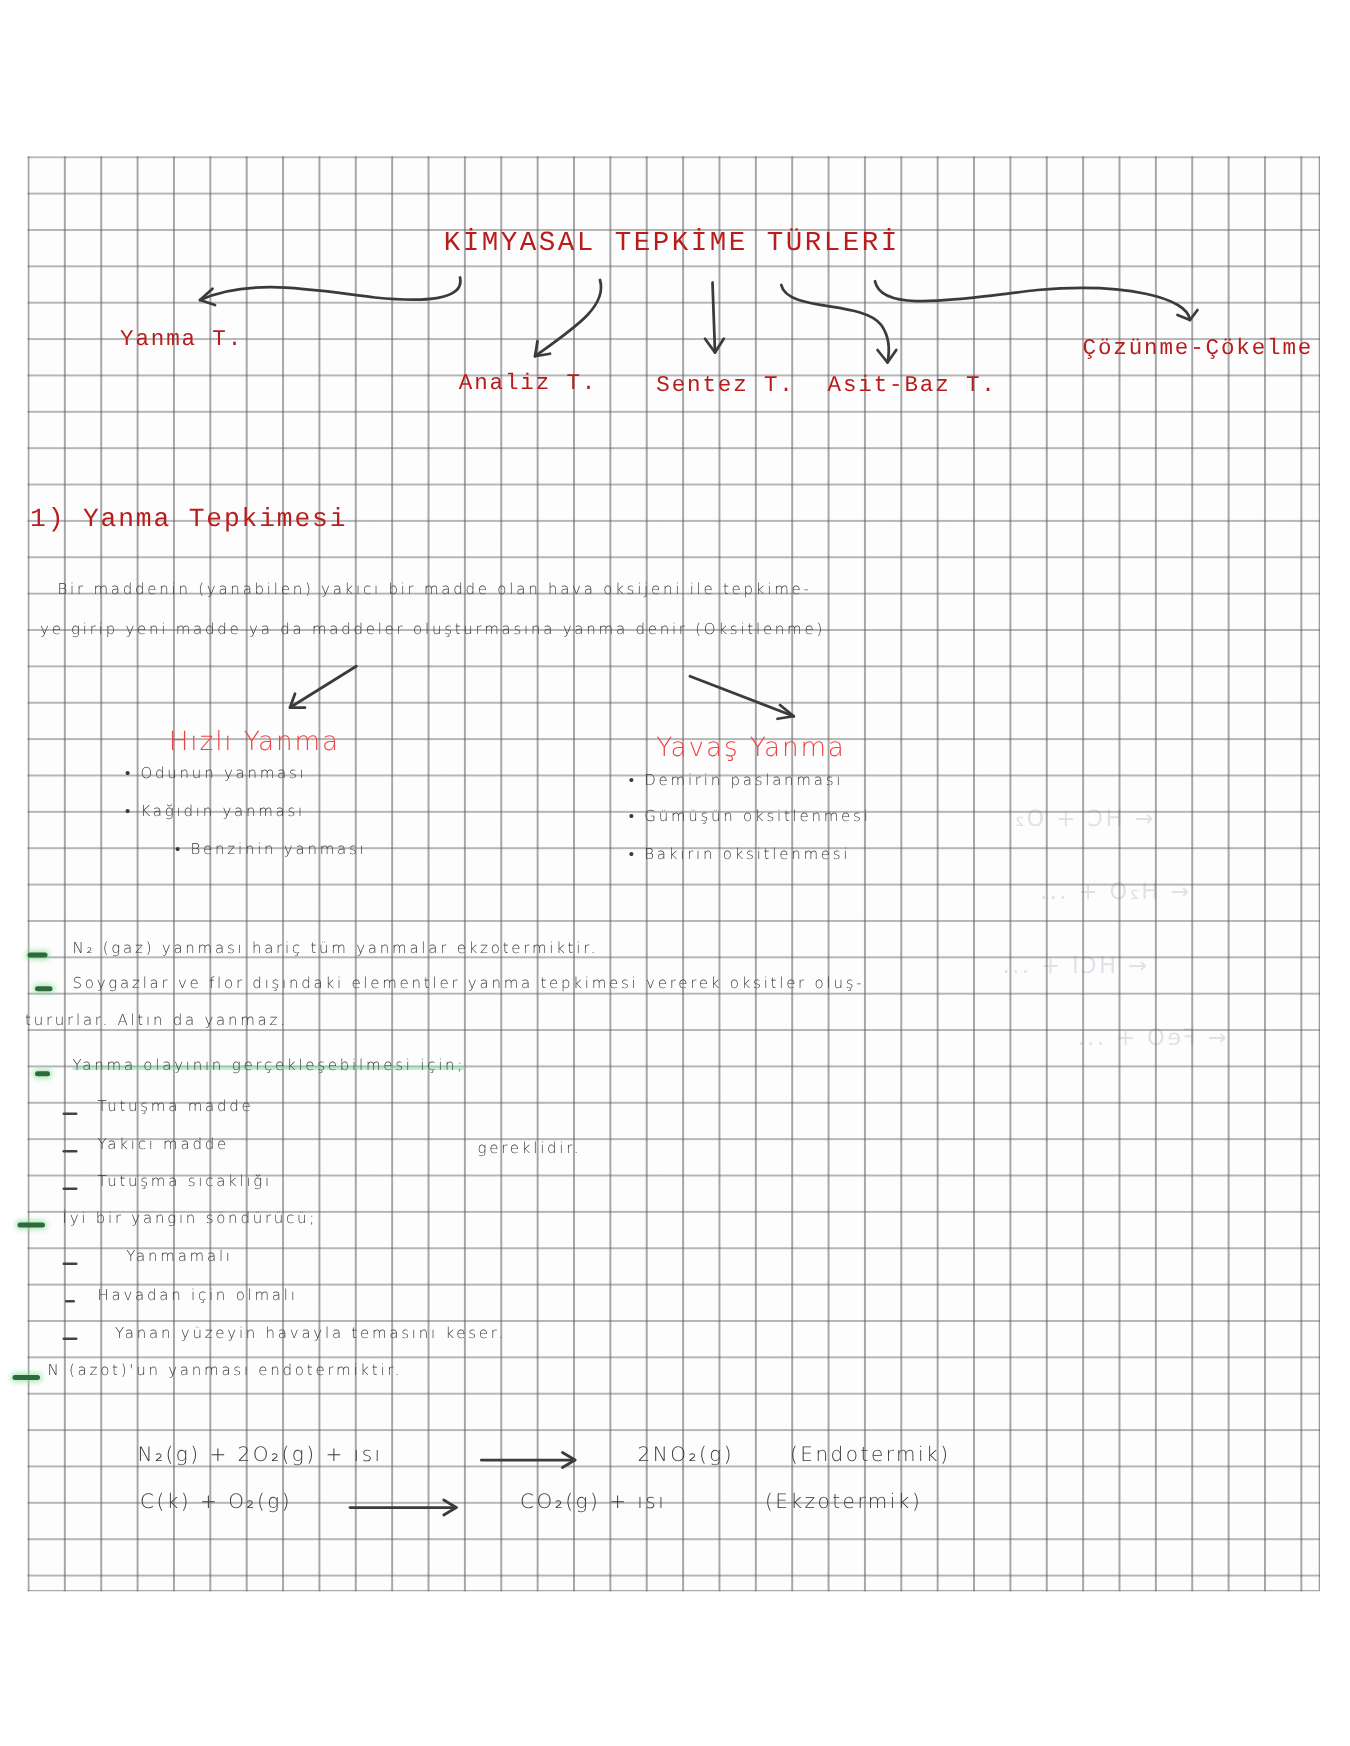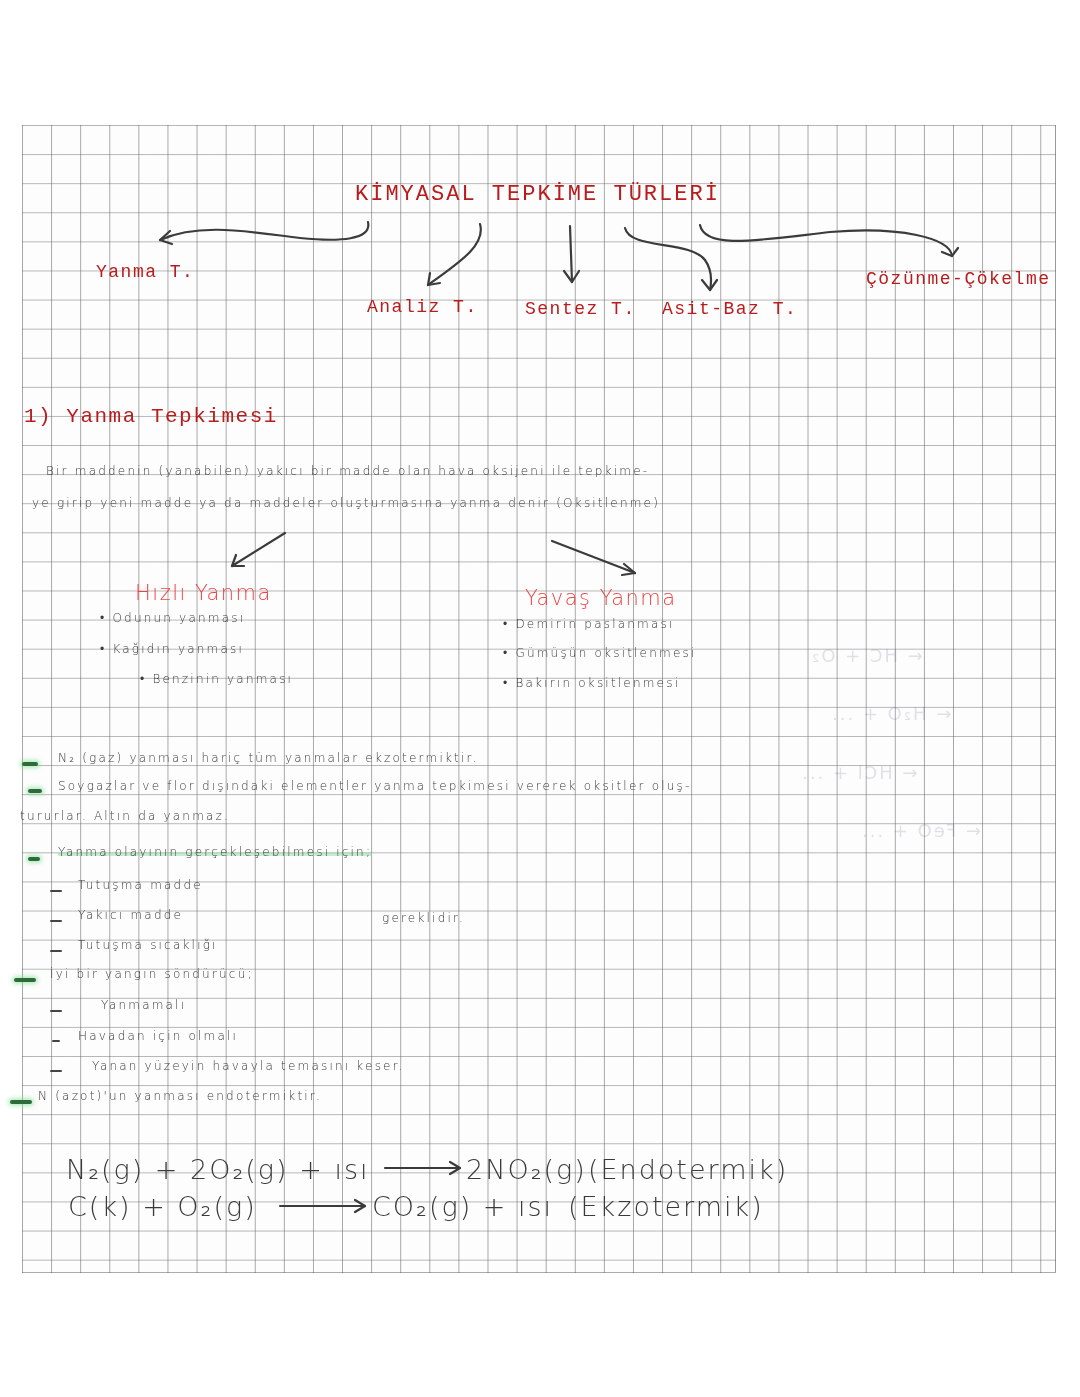--- a/index.html
+++ b/index.html
@@ -28,21 +28,21 @@
       letter-spacing: 1.5px; line-height: 1;
     }
     .red { color: #b91c1c; font-family: Liberation Mono, monospace; }
     .teal { color: #ef4444; }
     .ink { color: #3a3a3a; }
     .title { font-size: 22px; letter-spacing: 2px; }
     .cat { font-size: 18px; }
     .h1 { font-size: 21px; }
     .body { font-size: 12px; letter-spacing: 2.2px; }
     .sub { font-size: 21px; }
-    .eq { font-size: 27px; letter-spacing: 2px; }
+    .eq { font-size: 16px; letter-spacing: 2px; margin-left: 44px; }
     .hl { background: linear-gradient(to bottom, transparent 55%, rgba(120,220,150,0.45) 55%, rgba(120,220,150,0.45) 85%, transparent 85%); }
     .dash-g {
       position: absolute; height: 4px; background: #2f6b3a; border-radius: 2px;
       box-shadow: 0 0 4px 2px rgba(120,220,140,0.55);
     }
     .dash-k { position: absolute; height: 2px; background: #444; border-radius: 1px; }
     .ghost {
       position: absolute; white-space: nowrap; font-size: 18px; color: rgba(90,100,140,0.18);
       transform: scaleX(-1); letter-spacing: 2px;
     }

